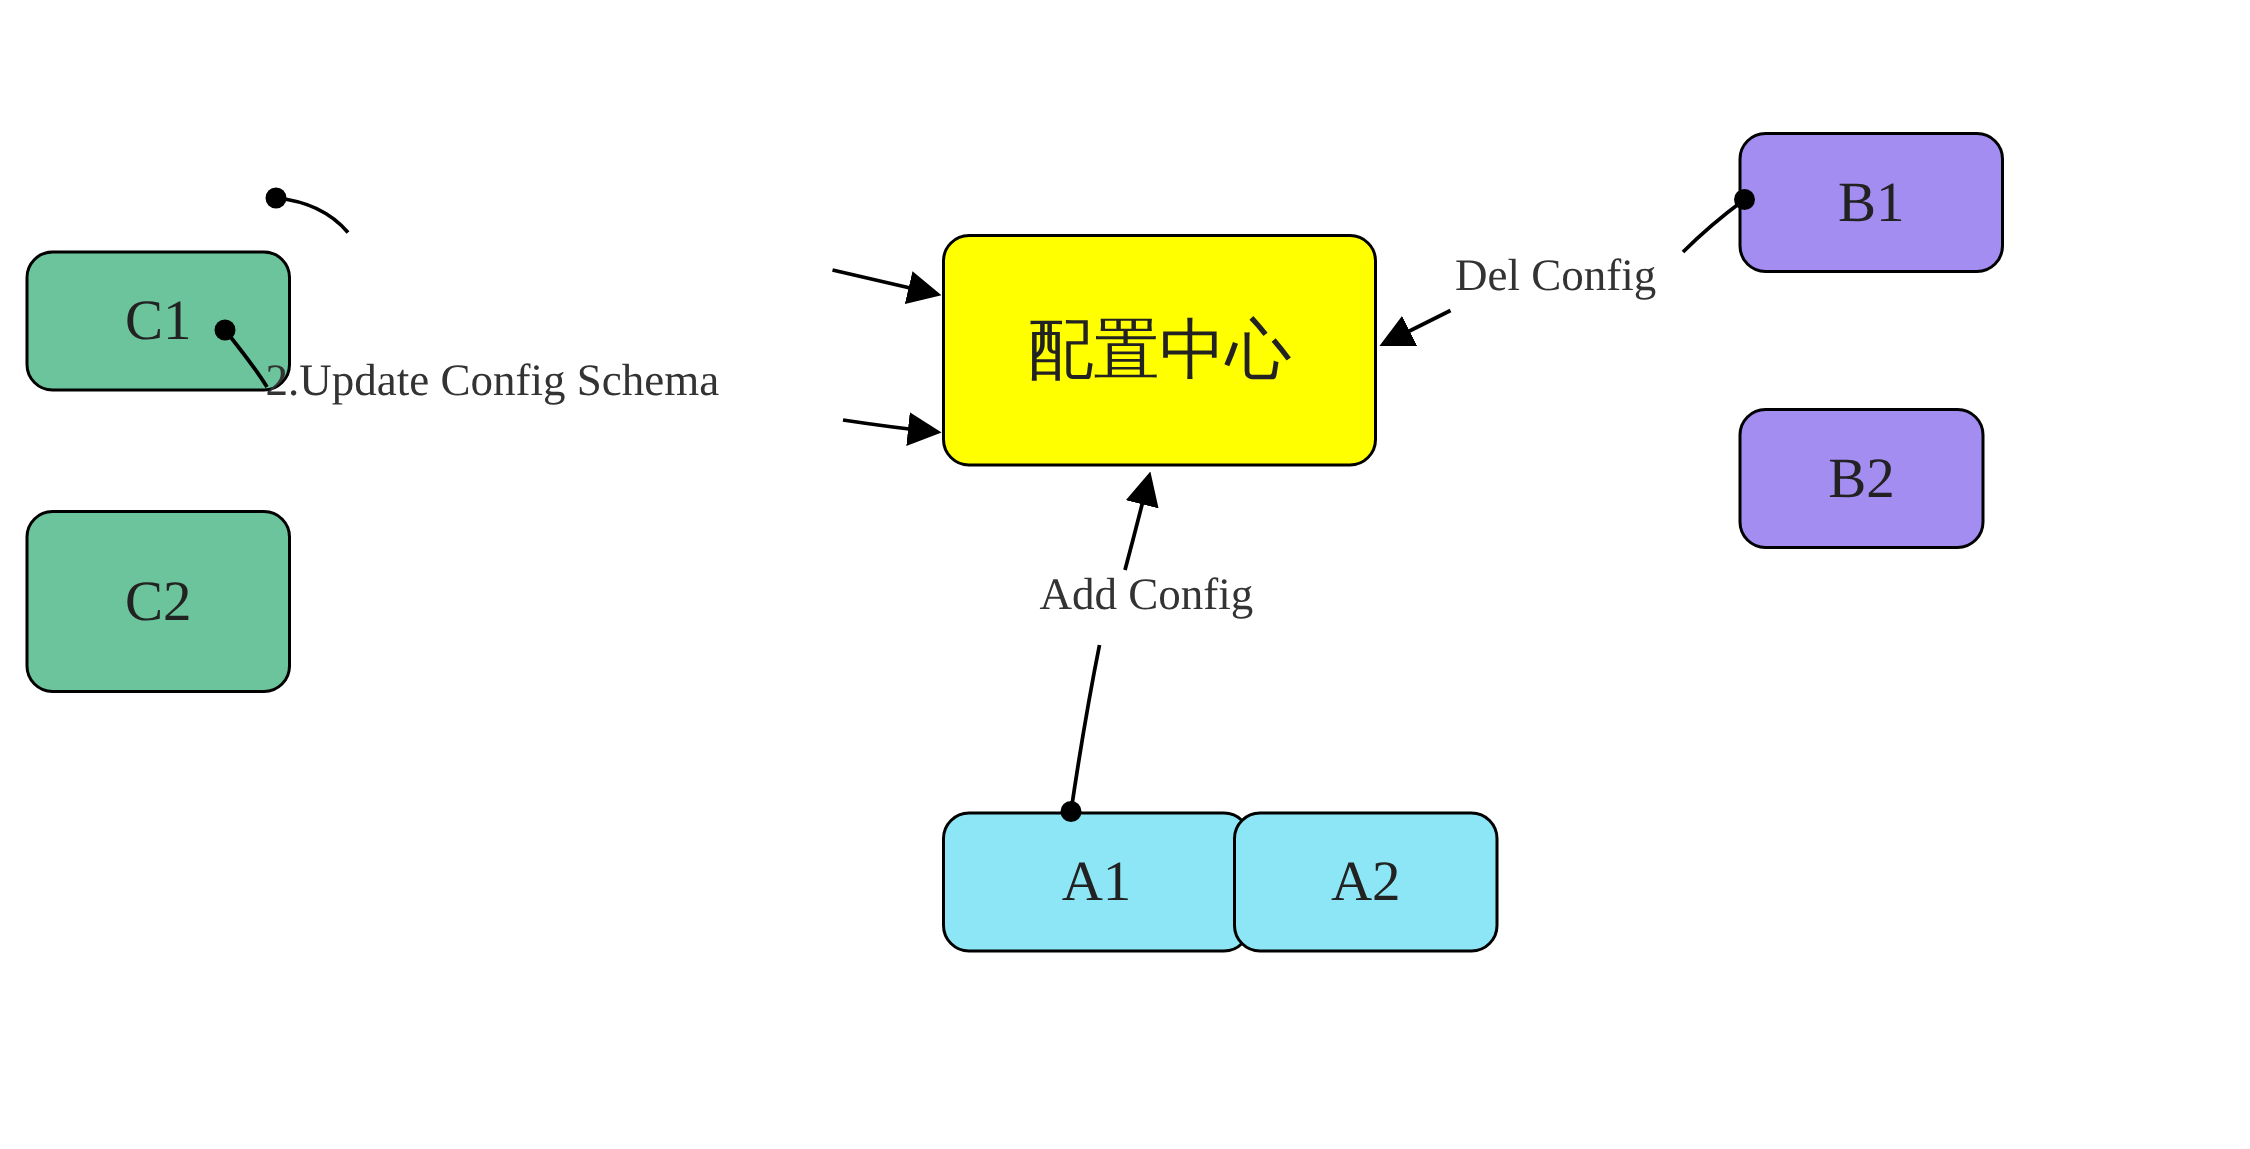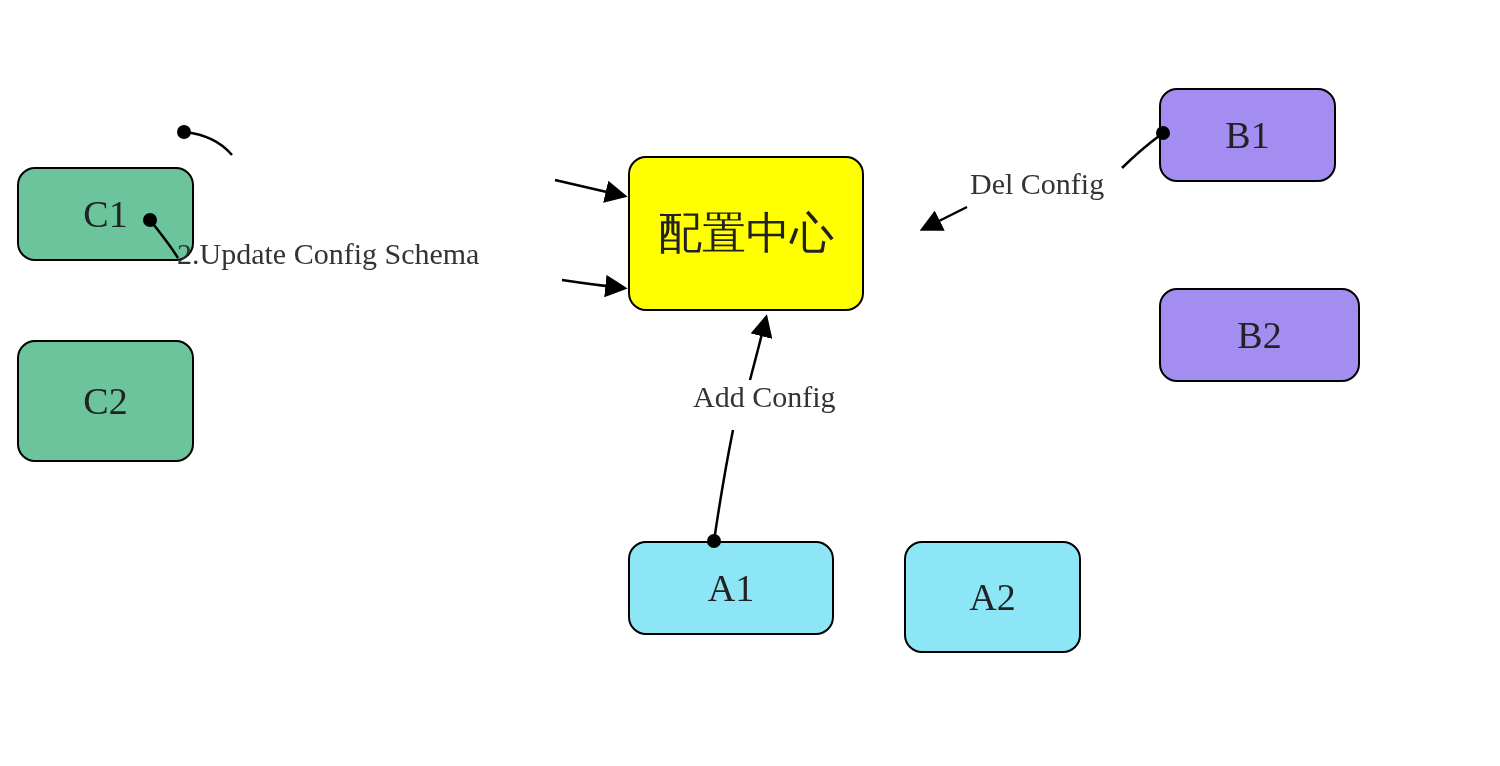--- a/index.html
+++ b/index.html
@@ -48,42 +48,42 @@
     width: 1500px;
     height: 766px;
     pointer-events: none;
   }
 </style>
 </head>
 <body>
 
 <div class="canvas">
 
-  <div class="node node-yellow" style="left:628px; top:156px; width:236px; height:155px;">
+  <div class="node node-yellow" style="left:628px; top:156px; width:290px; height:155px;">
     <span>配置中心</span>
   </div>
 
   <div class="node node-green" style="left:17px; top:127px; width:177px; height:94px;">
     <span>C1</span>
   </div>
   <div class="node node-green" style="left:17px; top:300px; width:177px; height:122px;justify-content:center;">
     <span>C2</span>
   </div>
 
   <div class="node node-purple" style="left:1159px; top:88px; width:177px; height:94px;">
     <span>B1</span>
   </div>
-  <div class="node node-purple" style="left:1159px; top:288px; width:201px; height:94px;">
+  <div class="node node-purple" style="left:1159px; top:272px; width:164px; height:94px;">
     <span>B2</span>
   </div>
 
   <div class="node node-cyan" style="left:628px; top:541px; width:206px; height:94px;">
     <span>A1</span>
   </div>
-  <div class="node node-cyan" style="left:904px; top:541px; width:177px; height:112px;">
+  <div class="node node-cyan" style="left:822px; top:541px; width:177px; height:94px;">
     <span>A2</span>
   </div>
 
   <div class="edge-label" style="left:177px; top:237px;">2.Update Config Schema</div>
   <div class="edge-label" style="left:970px; top:167px;">Del Config</div>
   <div class="edge-label" style="left:693px; top:380px;">Add Config</div>
 
   <svg class="overlay" viewBox="0 0 1500 766">
     <defs>
       <marker id="arrow" viewBox="0 0 12 12" refX="10" refY="6" markerWidth="9" markerHeight="9" orient="auto-start-reverse">

